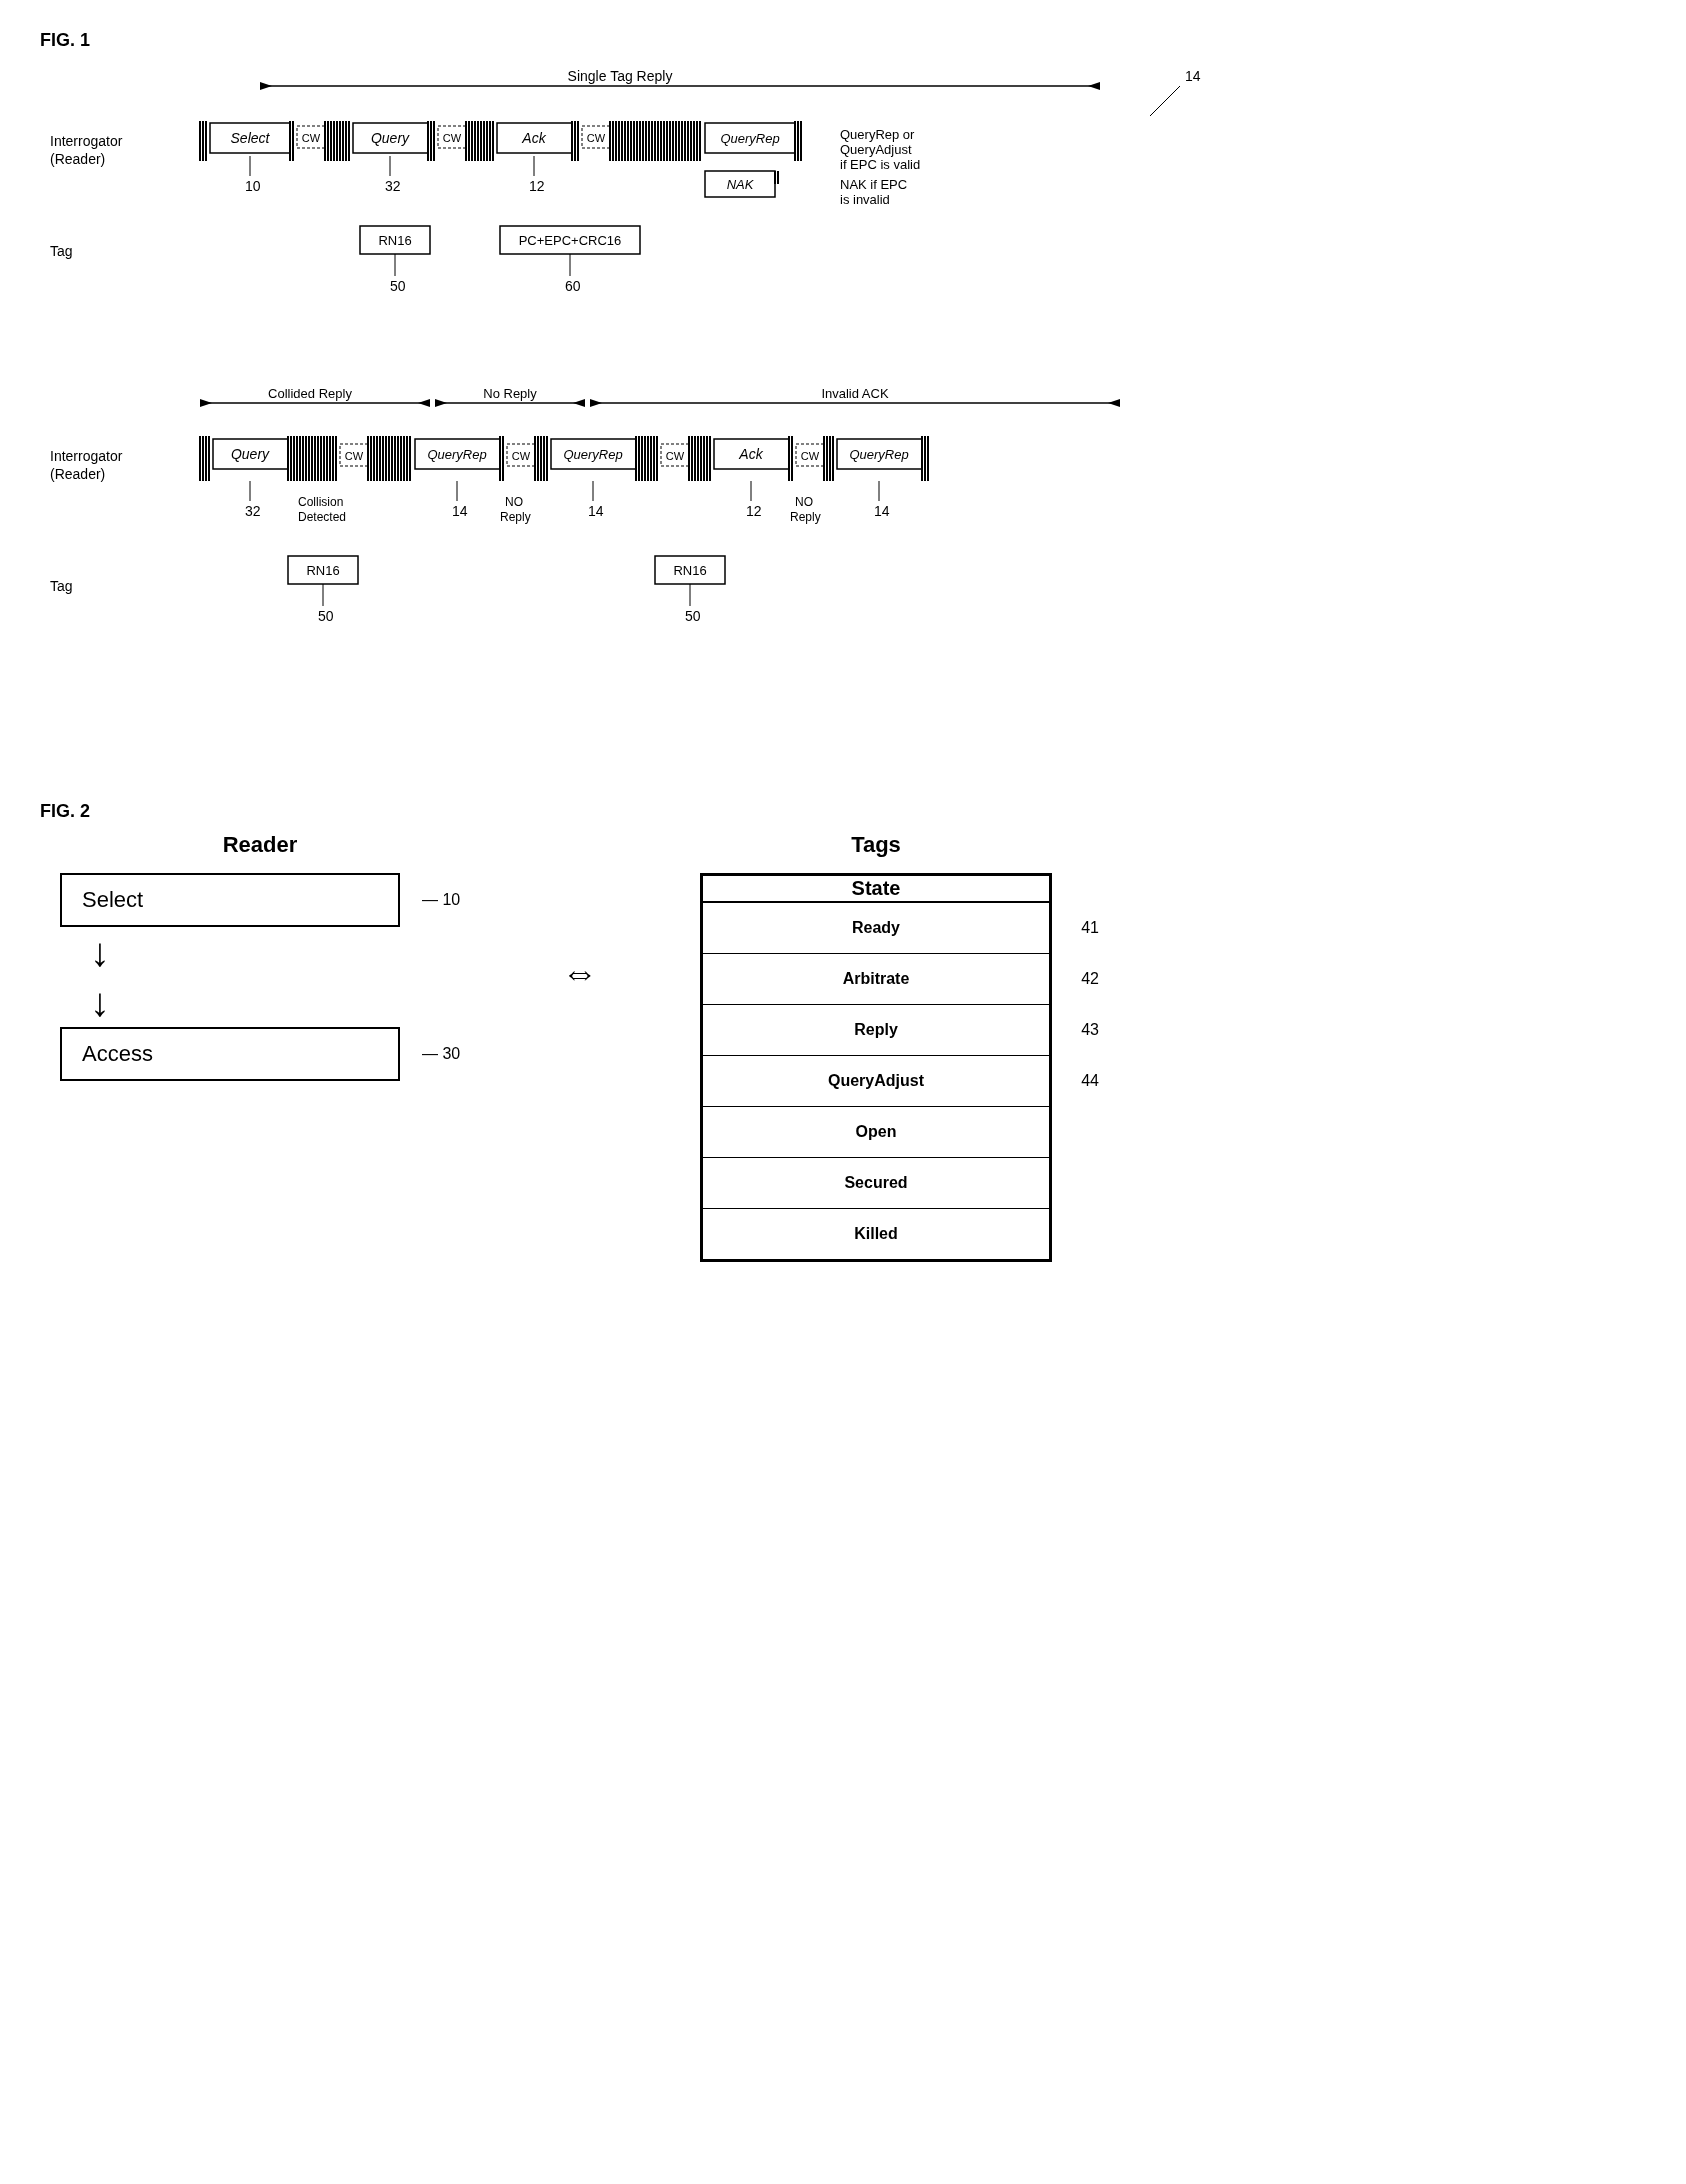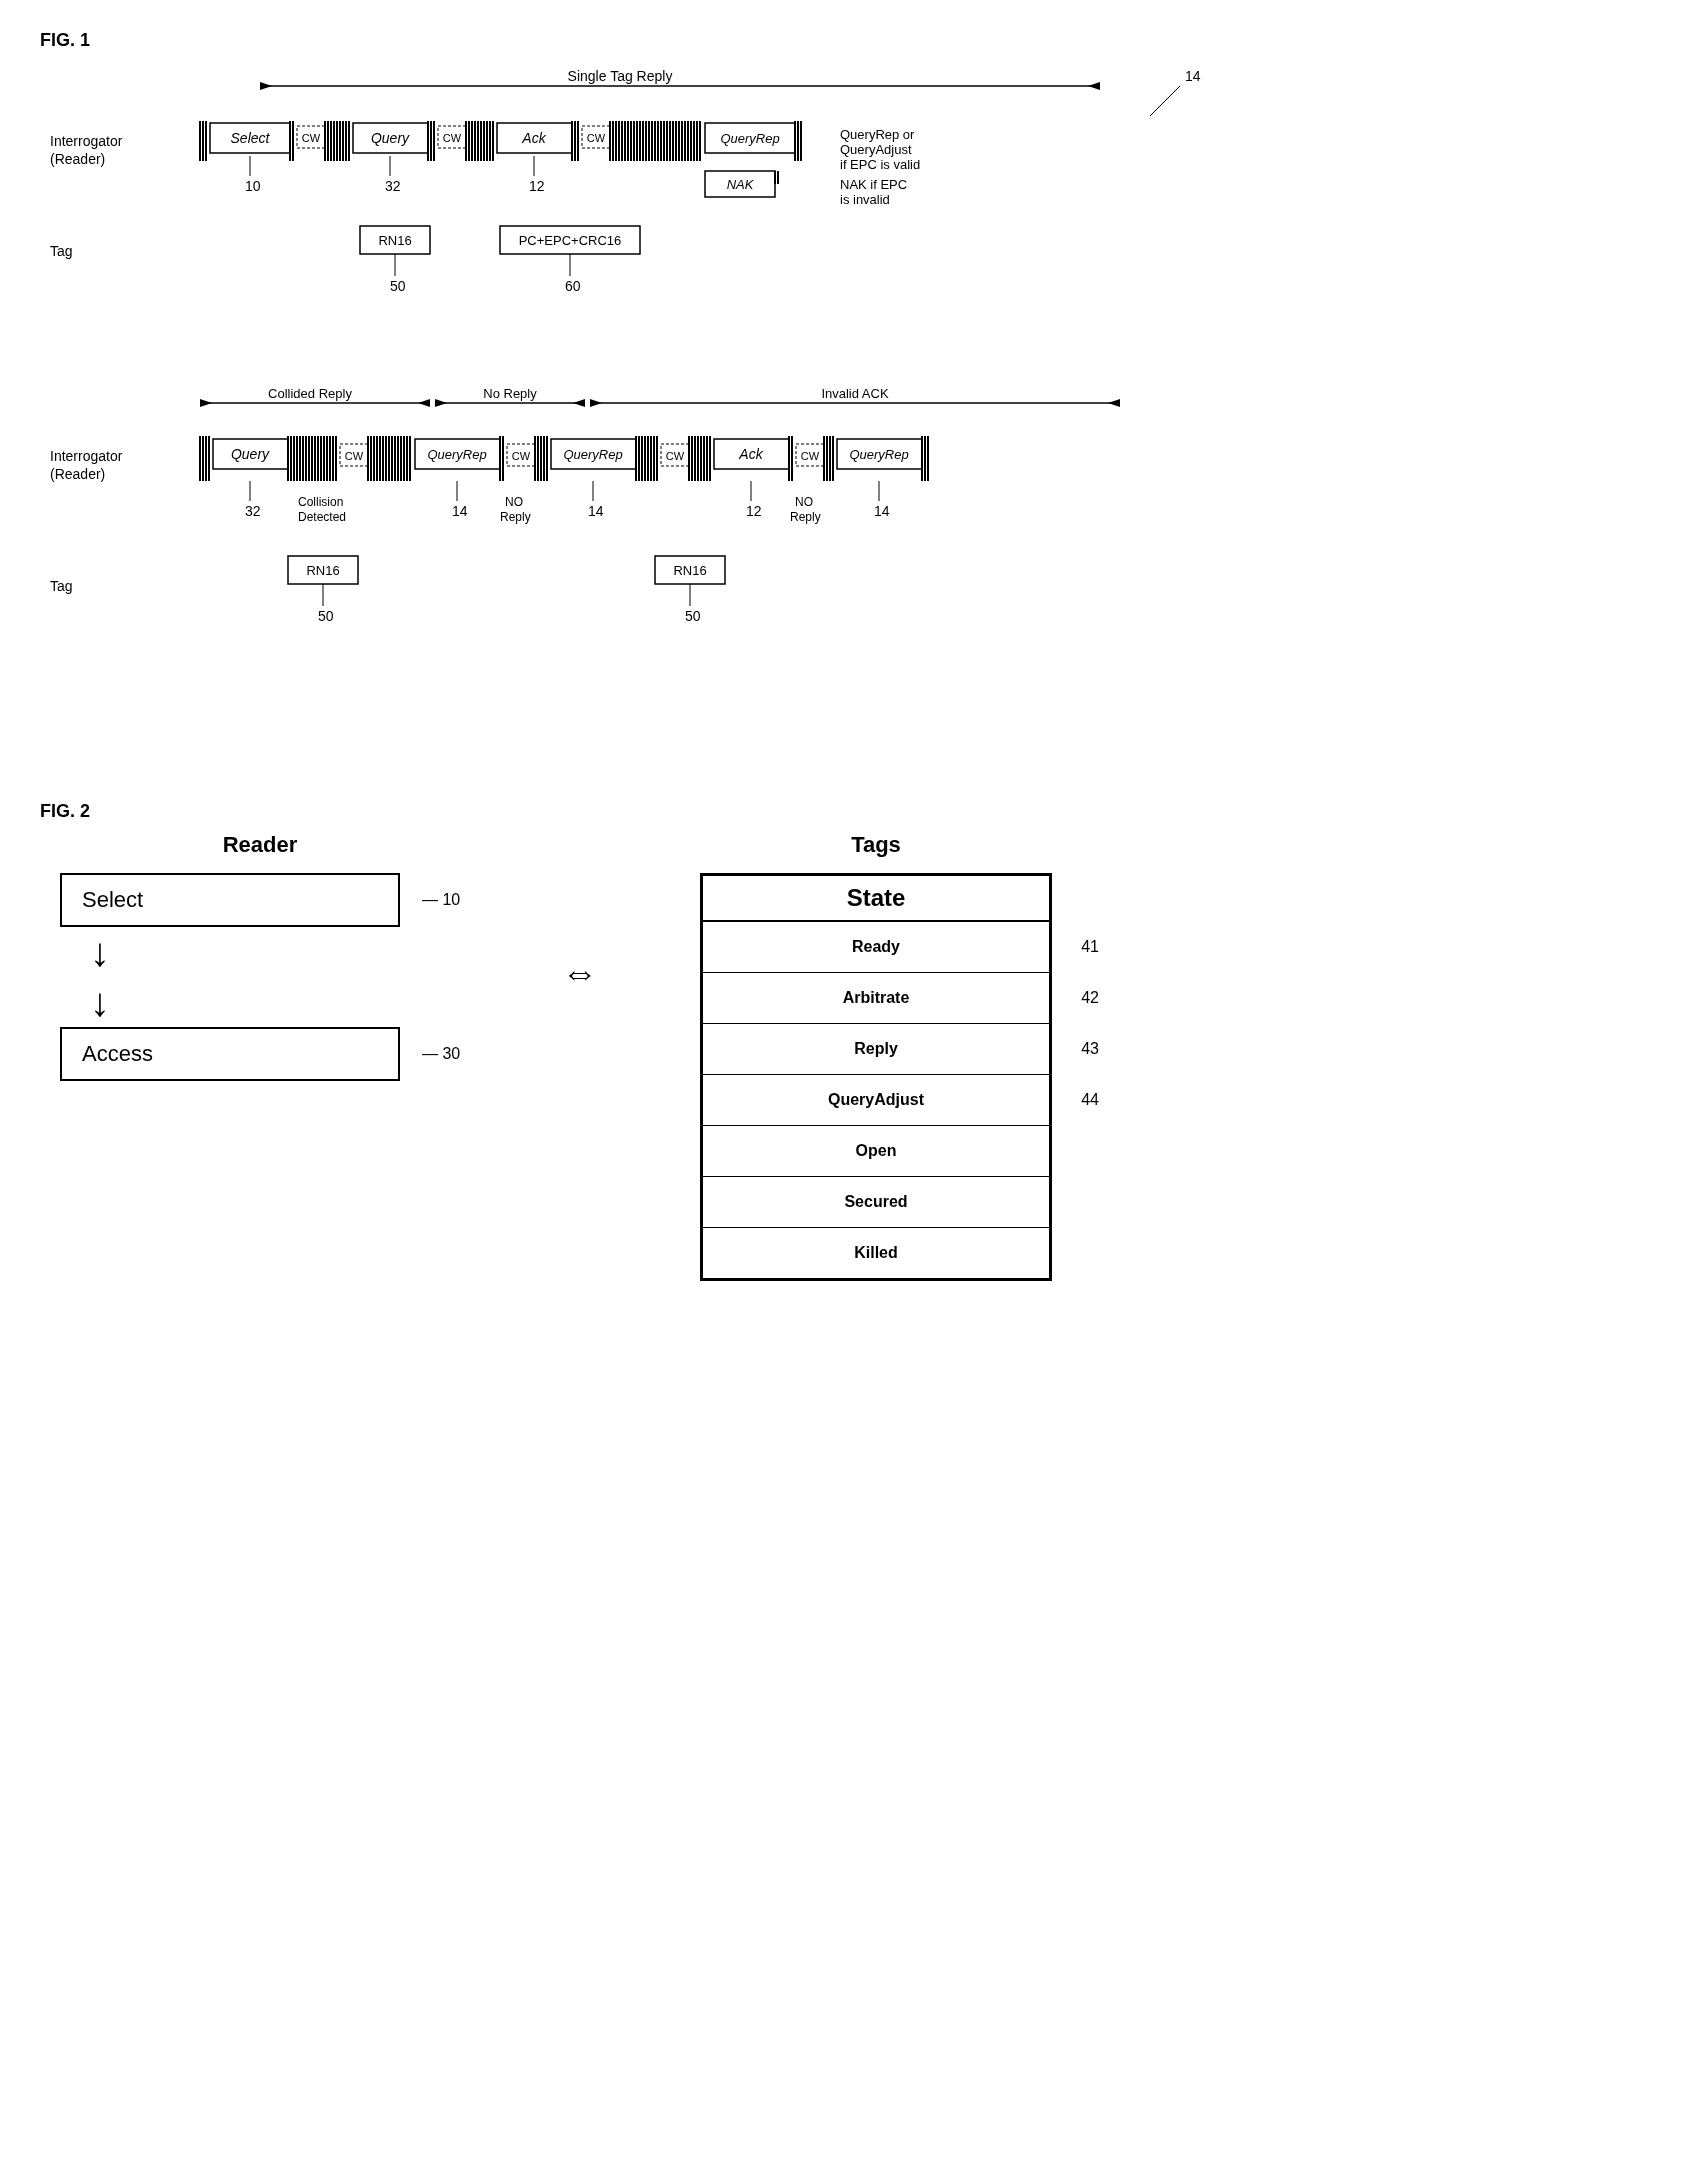--- a/index.html
+++ b/index.html
@@ -91,24 +91,24 @@
     }
 
     .tags-table {
       border: 3px solid #000;
       width: 100%;
     }
 
     .tags-table-header {
       background: #fff;
       text-align: center;
-      font-size: 24px;
+      font-size: 20px;
       font-weight: bold;
       border-bottom: 2px solid #000;
-      padding: 8px;
+      padding: 1px;
     }
 
     .tags-table-row {
       display: flex;
       align-items: center;
       border-bottom: 1px solid #000;
       position: relative;
     }
     .tags-table-row:last-child {
       border-bottom: none;

